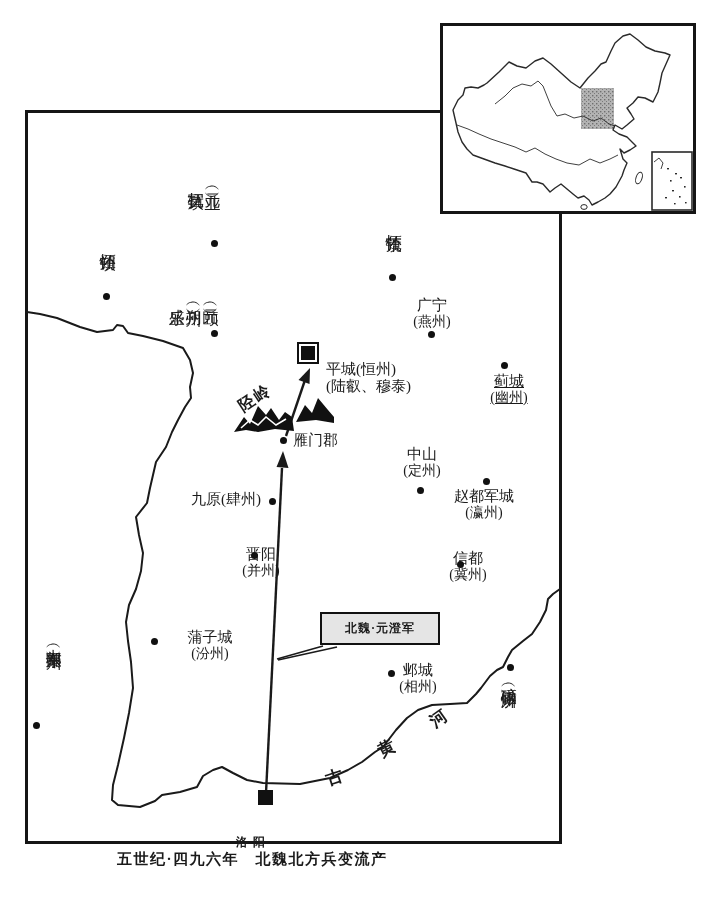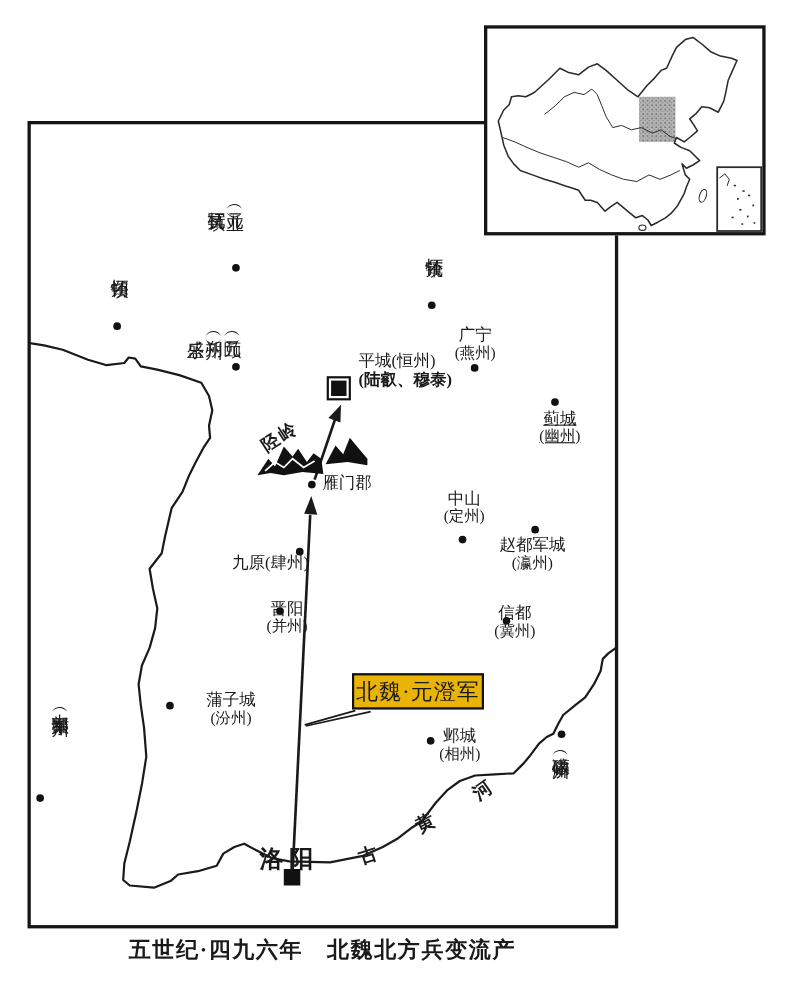--- a/index.html
+++ b/index.html
@@ -12,33 +12,33 @@
   #inset-frame{left:440px;top:23px;width:256px;height:191px;
     border:3px solid #151515;box-sizing:border-box;background:#fff;z-index:3;}
   
   #linework{left:0;top:0;width:719px;height:899px;z-index:1;pointer-events:none;}
   
   .lbl{font-size:15px;line-height:1.12;white-space:nowrap;z-index:2;}
   .ctr{text-align:center;white-space:normal;}
   .vlabel{writing-mode:vertical-rl;letter-spacing:1px;line-height:1.05;z-index:2;}
   .vlabel > span{display:block;}
   .dot{width:7px;height:7px;background:#111;border-radius:50%;z-index:2;}
-  .bold{font-weight:bold;}
+  .bold{font-weight:normal;}
   #pingcheng-square{left:297px;top:342px;width:22px;height:22px;border:2px solid #111;
      box-sizing:border-box;background:#fff;padding:2px;z-index:2;}
   #pingcheng-square .inner{width:100%;height:100%;background:#111;}
   #luoyang-square{left:258px;top:790px;width:15px;height:15px;background:#111;z-index:2;}
   #route-box{left:320px;top:612px;width:120px;height:33px;border:2px solid #111;
-     box-sizing:border-box;background:#eab308;display:flex;align-items:center;justify-content:center;
-     font-weight:normal;font-size:20px;letter-spacing:1px;z-index:2;}
+     box-sizing:border-box;background:#e5e5e5;display:flex;align-items:center;justify-content:center;
+     font-weight:bold;font-size:12px;letter-spacing:1px;z-index:2;}
   #pass-label{left:237px;top:389px;transform:rotate(-33deg);font-weight:bold;font-size:16px;
      letter-spacing:2px;z-index:2;}
   .river-char{font-size:17px;font-weight:bold;z-index:2;}
-  #caption{left:117px;top:850px;font-size:20px;font-weight:bold;letter-spacing:1.5px;z-index:2;}
-  #luoyang-label{left:236px;top:766px;font-size:22px;font-weight:bold;letter-spacing:5px;z-index:2;}
+  #caption{left:117px;top:850px;font-size:15px;font-weight:bold;letter-spacing:1.5px;z-index:2;}
+  #luoyang-label{left:236px;top:834px;font-size:12px;font-weight:bold;letter-spacing:5px;z-index:2;}
   .sub{font-size:14px;}
 </style>
 </head>
 <body>
 
 <div class="abs" id="main-map-frame"></div>
 
 <svg class="abs" id="linework" viewBox="0 0 719 899" xmlns="http://www.w3.org/2000/svg">
 
   <polyline fill="none" stroke="#1a1a1a" stroke-width="2" stroke-linejoin="round" stroke-linecap="round" points="27,312 40,314 57,318 80,327 97,332 113,330 117,325 123,326 128,333 143,336 163,341
@@ -95,31 +95,31 @@
 
 <div class="abs dot" style="left:501px;top:362px;"></div>
 <div class="abs lbl ctr" style="left:481px;top:373px;width:56px;text-decoration:underline;">
   <div>蓟城</div>
   <div class="sub">(幽州)</div>
 </div>
 
 <div class="abs" id="pingcheng-square">
     <div class="inner"></div>
   </div>
-<div class="abs lbl" style="left:326px;top:321px;">
+<div class="abs lbl" style="left:326px;top:361px;">
   <div>平城(恒州)</div>
   <div class="bold">(陆叡、穆泰)</div>
 </div>
 
 <div class="abs lbl" id="pass-label">陉岭</div>
 
 <div class="abs dot" style="left:280px;top:437px;"></div>
 <div class="abs lbl" style="left:293px;top:432px;text-align:center;">雁门郡</div>
 
-<div class="abs lbl" style="left:191px;top:504px;margin-left:20px;">九原(肆州)</div>
+<div class="abs lbl" style="left:191px;top:491px;">九原(肆州)</div>
 <div class="abs dot" style="left:269px;top:498px;"></div>
 
 <div class="abs lbl ctr" style="left:394px;top:446px;width:56px;text-align:center;">
   <div>中山</div>
   <div class="sub">(定州)</div>
 </div>
 <div class="abs dot" style="left:417px;top:487px;"></div>
 
 <div class="abs dot" style="left:483px;top:478px;"></div>
 <div class="abs lbl ctr" style="left:444px;top:488px;width:80px;">

